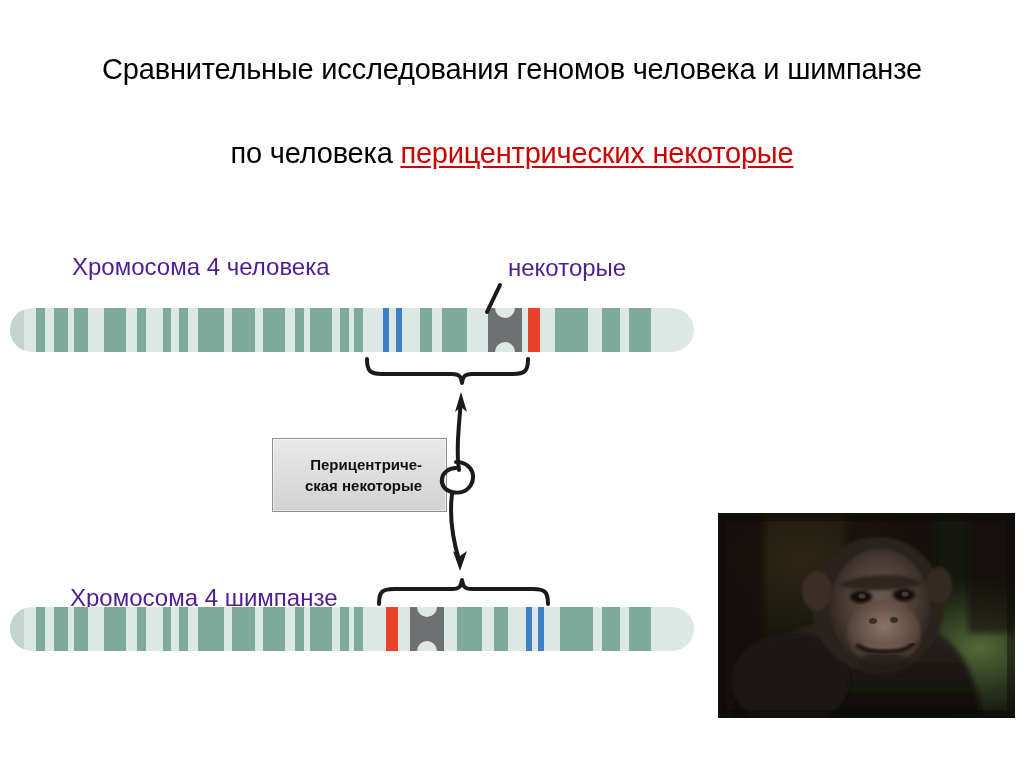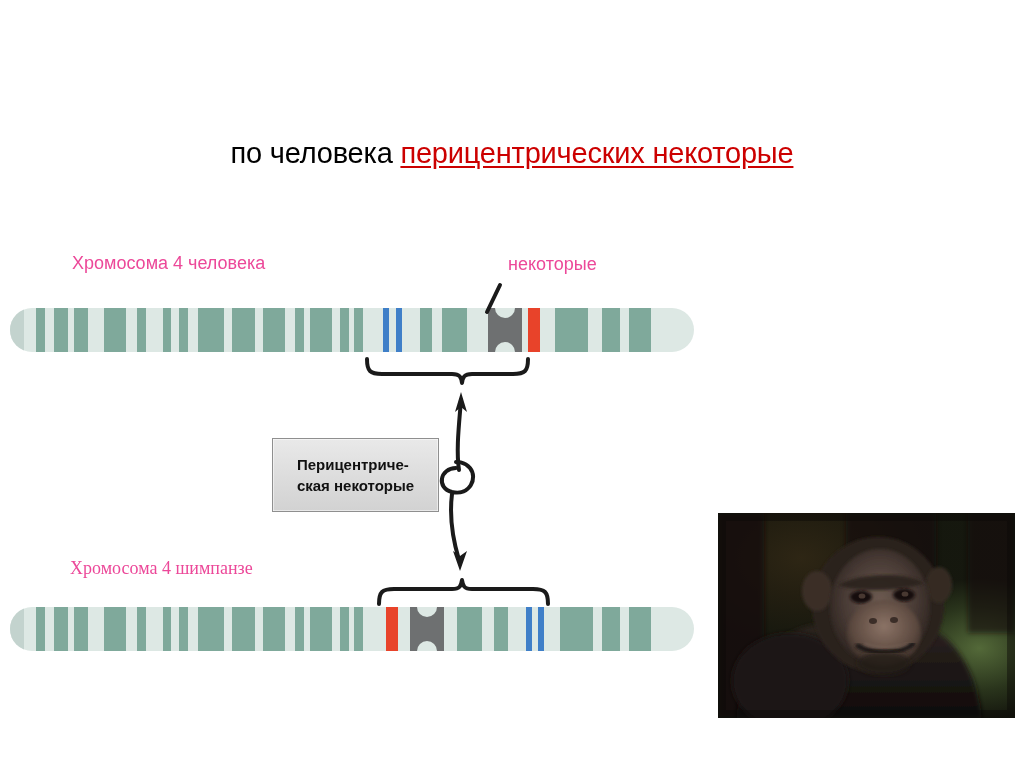--- a/index.html
+++ b/index.html
@@ -25,26 +25,26 @@
   }
   .title .accent{
     color:#cc0000;
     text-decoration:underline;
     text-underline-offset:3px;
   }
 
   
   .lbl{
     position:absolute;
-    font-size:18px;
-    color:#ec4899;
+    font-size:24px;
+    color:#4c1d95;
     white-space:nowrap;
   }
   #human-chr-label{left:72px; top:253px;}
-  #chimp-chr-label{left:70px; top:558px;font-family:Liberation Serif, serif;}
+  #chimp-chr-label{left:70px; top:584px;}
   #centromere-label{left:508px; top:254px;}
 
   
   .chrom{
     position:absolute;
     left:10px;
     width:684px;
     height:44px;
     background:#dde8e4;
     border-radius:22px;
@@ -93,21 +93,22 @@
 
   
   #inversion-box{
     position:absolute;
     left:272px; top:438px;
     width:165px; height:72px;
     background:linear-gradient(180deg,#e9e9e9 0%,#dcdcdc 55%,#d2d2d2 100%);
     border:1px solid #8f8f8f;
     box-shadow:0 0 0 0.5px #ffffff inset;
     display:flex;align-items:center;justify-content:center;
-    text-align:left;
+    text-align:right;
+    padding-left:8px;
   }
   #inversion-box .txt{
     font-size:15px;
     font-weight:bold;
     line-height:21px;
     color:#111111;
   }
 
   
   #chimp-photo{
@@ -118,21 +119,21 @@
     background:#120c09;
   }
   #chimp-photo .ph{position:absolute;inset:0;}
 </style>
 </head>
 <body>
 
 <div class="slide">
 
   <div class="title">
-    <br>
+    <span>Сравнительные исследования геномов человека и шимпанзе</span><br>
     <br>
     <span>по человека </span><span class="accent">перицентрических некоторые</span>
   </div>
 
   <div class="lbl" id="human-chr-label">Хромосома 4 человека</div>
 
   <div class="lbl" id="chimp-chr-label">Хромосома 4 шимпанзе</div>
 
   <div class="lbl" id="centromere-label">некоторые</div>
 

